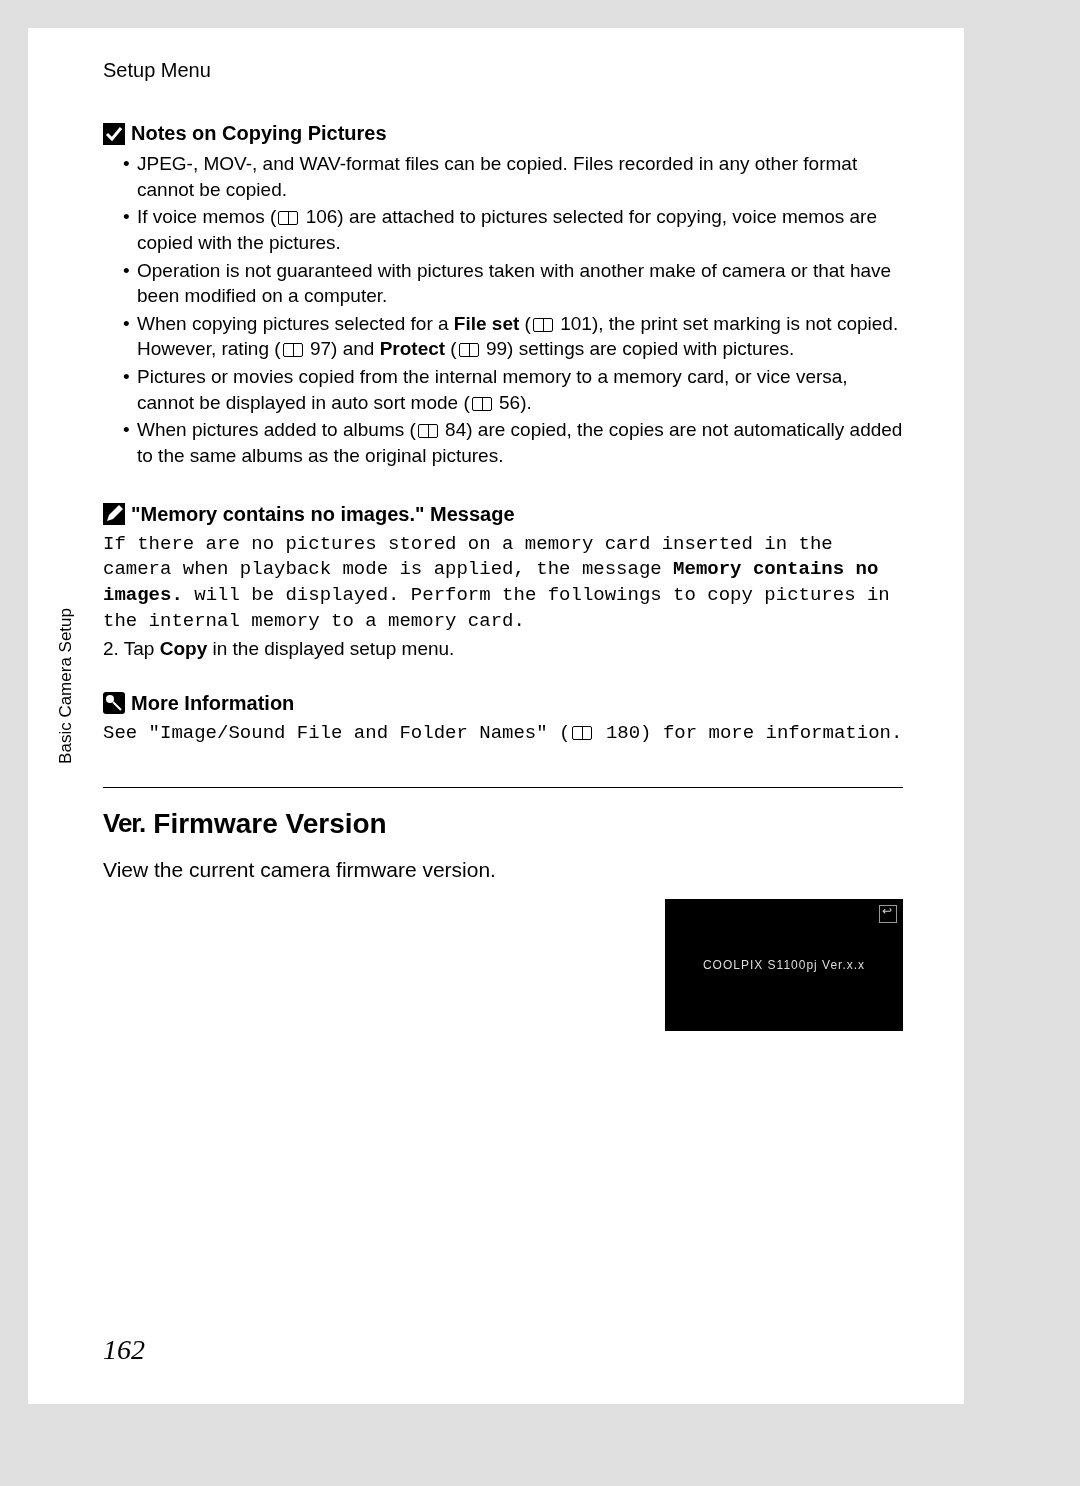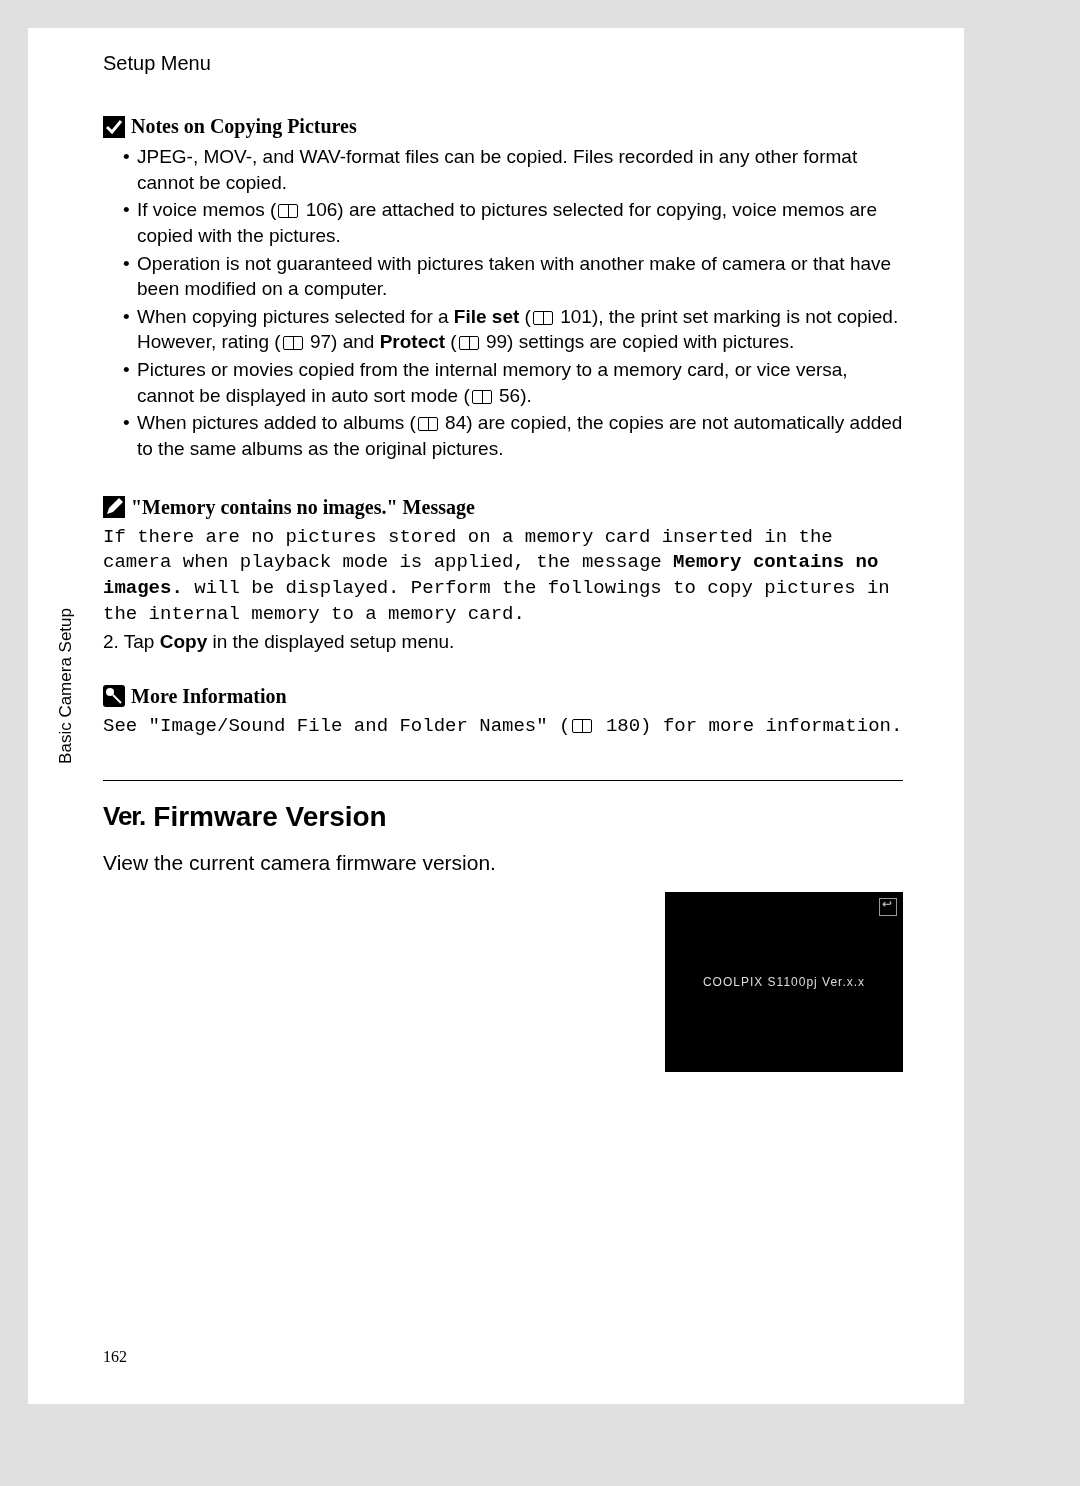--- a/index.html
+++ b/index.html
@@ -1,46 +1,46 @@
 <!DOCTYPE html>
 <html><head>
 <meta charset="utf-8">
 <style>
   * { margin: 0; padding: 0; box-sizing: border-box; }
   html, body { width: 1080px; height: 1486px; background: #e0e0e0; font-family: Georgia, 'Times New Roman', serif; color: #000; }
   .page { position: absolute; left: 28px; top: 28px; width: 936px; height: 1376px; background: #fff; }
-  .content { position: absolute; left: 75px; top: 24px; width: 800px; }
+  .content { position: absolute; left: 75px; top: 31px; width: 800px; }
   .header-title { font-size: 20px; font-family: 'Segoe UI', sans-serif; margin-bottom: 40px; }
   .icon-box { display: inline-block; width: 22px; height: 22px; vertical-align: middle; margin-right: 6px; }
   .icon-box.check { background: #000; }
   .icon-box.check svg { width: 22px; height: 22px; }
   .icon-box.pencil { background: #000; }
   .icon-box.more { background: #000; border-radius: 3px; }
-  .sec-title { font-size: 20px; font-weight: bold; font-family: Liberation Serif, serif; display: flex; align-items: center; margin-top: 6px; margin-bottom: 6px; }
+  .sec-title { font-size: 20px; font-weight: bold; font-family: Liberation Sans, sans-serif; display: flex; align-items: center; margin-top: 6px; margin-bottom: 6px; }
   ul.notes { list-style: none; padding-left: 20px; margin-bottom: 34px; }
   ul.notes li { font-size: 19px; line-height: 1.35; font-family: 'Segoe UI', sans-serif; position: relative; padding-left: 14px; margin-bottom: 2px; }
   ul.notes li::before { content: "•"; position: absolute; left: 0; top: 0; }
   .book-icon { display: inline-block; width: 20px; height: 14px; border: 1.5px solid #000; border-radius: 2px; position: relative; vertical-align: -2px; margin: 0 2px; }
   .book-icon::after { content: ""; position: absolute; left: 50%; top: 0; bottom: 0; width: 1px; background: #000; }
   .para { font-size: 19px; line-height: 1.35; font-family: Liberation Mono, monospace; margin-bottom: 2px; }
   .ol-item { font-size: 19px; line-height: 1.35; font-family: 'Segoe UI', sans-serif; }
   .wrench { display: inline-block; width: 14px; height: 18px; vertical-align: -3px; }
   .hr { border: none; border-top: 1px solid #000; margin-top: 40px; margin-bottom: 20px; }
   .firmware-title { font-size: 28px; font-weight: bold; font-family: 'Segoe UI', sans-serif; display: flex; align-items: center; margin-bottom: 18px; }
   .ver-icon { font-family: Arial, sans-serif; font-weight: bold; font-size: 26px; margin-right: 8px; letter-spacing: -1px; }
   .ver-icon-sm { font-family: Arial, sans-serif; font-weight: bold; font-size: 18px; margin: 0 2px; letter-spacing: -1px; }
   .nav-box { border: 1px solid #000; padding: 12px 14px; font-size: 19px; font-family: 'Segoe UI', sans-serif; margin-bottom: 24px; }
   .arrow { font-weight: bold; margin: 0 4px; }
   .firmware-desc { font-size: 21px; font-family: 'Segoe UI', sans-serif; }
-  .screenshot { position: absolute; right: 0; top: 840px; width: 238px; height: 180px; background: #000; }
+  .screenshot { position: absolute; right: 0; top: 840px; width: 238px; height: 132px; background: #000; }
   .screenshot .back { position: absolute; right: 6px; top: 6px; width: 18px; height: 18px; border: 1px solid #999; }
   .screenshot .back::after { content: "↩"; color: #ccc; font-size: 12px; position: absolute; left: 2px; top: -2px; }
   .screenshot .text { position: absolute; top: 50%; left: 0; right: 0; text-align: center; color: #ddd; font-family: Arial, sans-serif; font-size: 12px; letter-spacing: 1px; transform: translateY(-50%); }
   .side-label { position: absolute; left: 28px; top: 580px; font-size: 17px; font-family: 'Segoe UI', sans-serif; writing-mode: vertical-rl; text-orientation: mixed; transform: rotate(180deg); }
-  .page-num { position: absolute; left: 75px; bottom: 38px; font-size: 16px; }
+  .page-num { position: absolute; left: 75px; bottom: 38px; font-style: italic; font-size: 28px; }
   .bold { font-weight: bold; }
   .pencil-svg, .more-svg, .wrench-svg { width: 100%; height: 100%; }
 </style>
 </head>
 <body>
 
 <div class="page">
   <div class="side-label">Basic Camera Setup</div>
   <div class="content">
 

